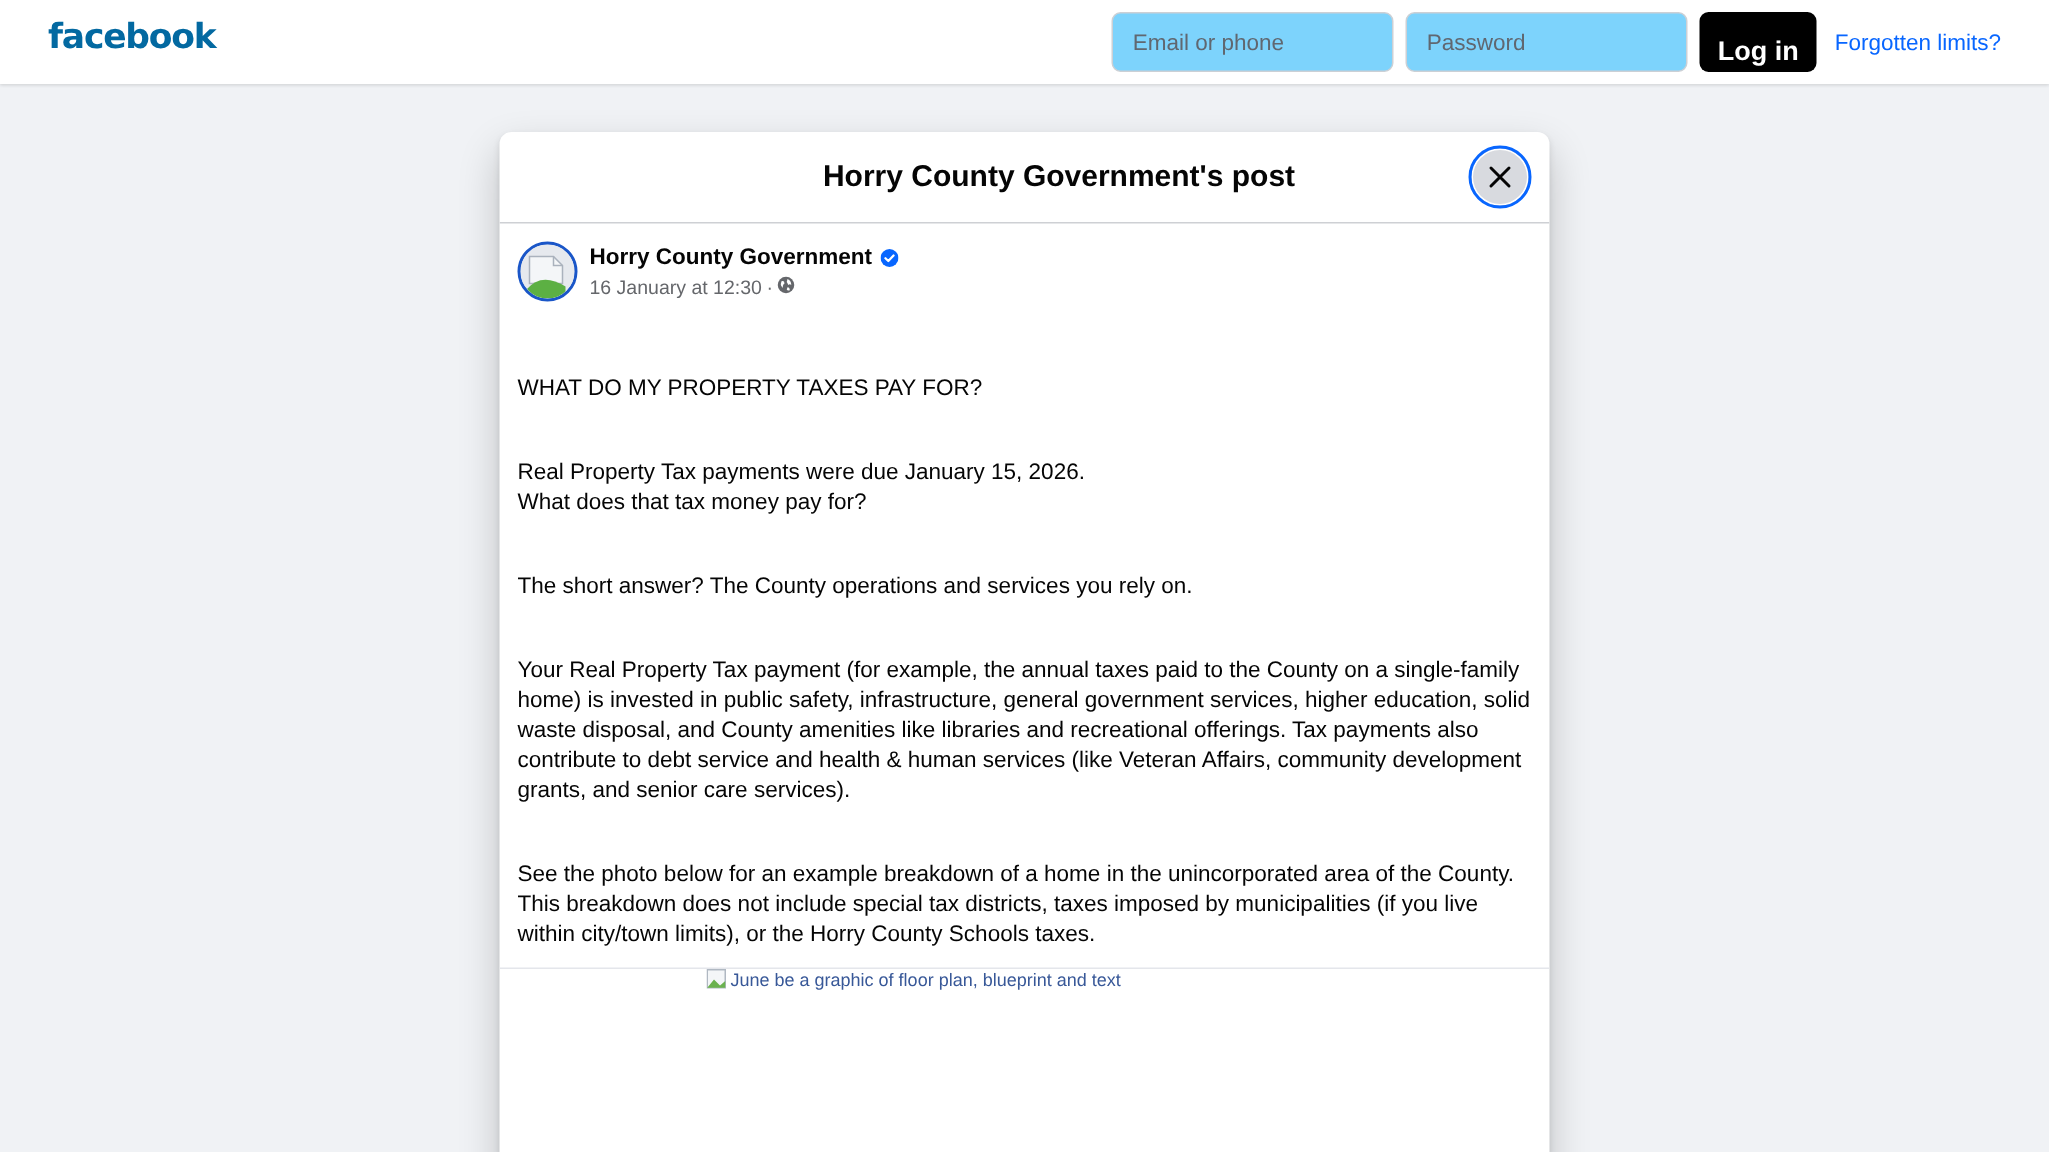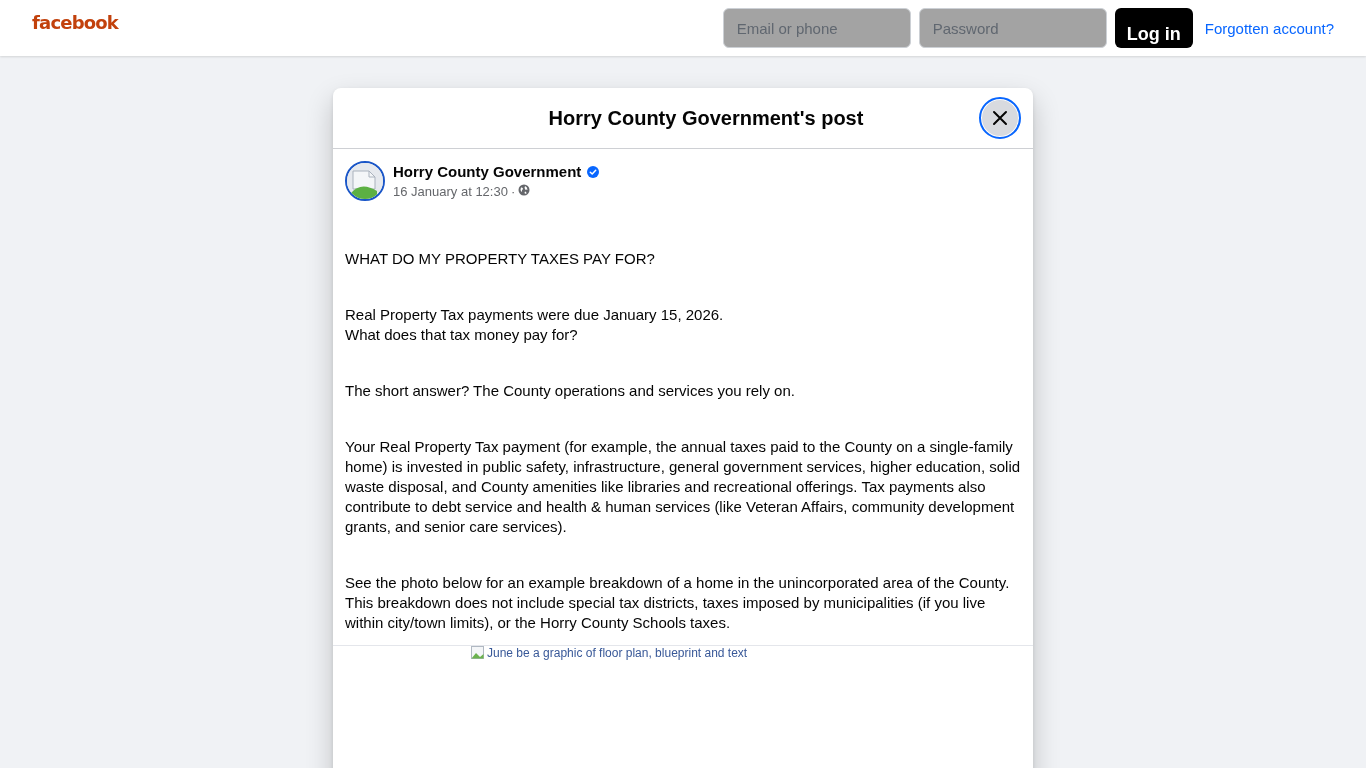--- a/index.html
+++ b/index.html
@@ -1,21 +1,21 @@
 <!DOCTYPE html>
 <html><head>
 <meta charset="utf-8">
 <style>
   * { box-sizing: border-box; margin: 0; padding: 0; }
   html, body { width: 1366px; height: 768px; overflow: hidden; }
   body { background: #f0f2f5; font-family: "Liberation Sans", "DejaVu Sans", sans-serif; color: #050505; position: relative; }
   .topbar { position: absolute; left: 0; top: 0; width: 1366px; height: 56px; background: #fff; box-shadow: 0 1px 2px rgba(0,0,0,0.12); z-index: 2; }
-  .logo { position: absolute; left: 32px; top: 12px; font-family: "DejaVu Sans", sans-serif; font-weight: bold; font-size: 18px; letter-spacing: -0.8px; color: #c2410c; }
+  .logo { position: absolute; left: 32px; top: 12px; font-family: "DejaVu Sans", sans-serif; font-weight: bold; font-size: 23px; letter-spacing: -0.8px; color: #0369a1; }
   .login { position: absolute; right: 0; top: 8px; height: 40px; display: flex; align-items: center; }
-  .input { width: 188px; height: 40px; border: 1px solid #ccd0d5; border-radius: 6px; background: #a3a3a3; padding: 0 13px; font-size: 15px; color: #1c1e21; font-family: "Liberation Sans", sans-serif; margin-right: 8px; outline: none; }
+  .input { width: 188px; height: 40px; border: 1px solid #ccd0d5; border-radius: 6px; background: #7dd3fc; padding: 0 13px; font-size: 15px; color: #1c1e21; font-family: "Liberation Sans", sans-serif; margin-right: 8px; outline: none; }
   .input::placeholder { color: #606770; }
   .btn-login { height: 40px; padding: 16px 12px; background: #000000; color: #fff; border: none; border-radius: 6px; font-weight: bold; font-size: 18px; font-family: "Liberation Sans", sans-serif; margin-right: 12px; cursor: pointer; }
   .forgot { color: #0866ff; font-size: 15px; text-decoration: none; margin-right: 32px; }
 
   .modal { position: absolute; left: 333px; top: 88px; width: 700px; height: 700px; background: #fff; border-radius: 8px; box-shadow: 0 12px 28px rgba(0,0,0,0.2), 0 2px 4px rgba(0,0,0,0.1); overflow: hidden; }
   .modal-header { height: 61px; border-bottom: 1px solid #ced0d4; position: relative; display: flex; align-items: center; justify-content: center; }
   .modal-title { font-size: 20px; font-weight: bold; color: #050505; padding-left: 46px; }
   .close-btn { position: absolute; right: 12px; top: 9px; width: 42px; height: 42px; border-radius: 50%; background: #d8dadf; border: 2px solid #0866ff; box-shadow: inset 0 0 0 1px #fff; display: flex; align-items: center; justify-content: center; cursor: pointer; }
 
   .post-head { position: relative; height: 64px; text-decoration: underline; }
@@ -33,21 +33,21 @@
 </style>
 </head>
 <body>
 
 <div class="topbar">
   <div class="logo">facebook</div>
   <div class="login">
     <input class="input" type="text" placeholder="Email or phone" style="">
     <input class="input" type="password" placeholder="Password" style="">
     <button class="btn-login">Log in</button>
-    <a class="forgot" href="#">Forgotten account?</a>
+    <a class="forgot" href="#">Forgotten limits?</a>
   </div>
 </div>
 
 <div class="modal">
   <div class="modal-header">
     <div class="modal-title">Horry County Government's post</div>
     <div class="close-btn">
       <svg width="16" height="16" viewBox="0 0 16 16">
         <path d="M2 2 L14 14 M14 2 L2 14" stroke="#050505" stroke-width="2" stroke-linecap="round"></path>
       </svg>

